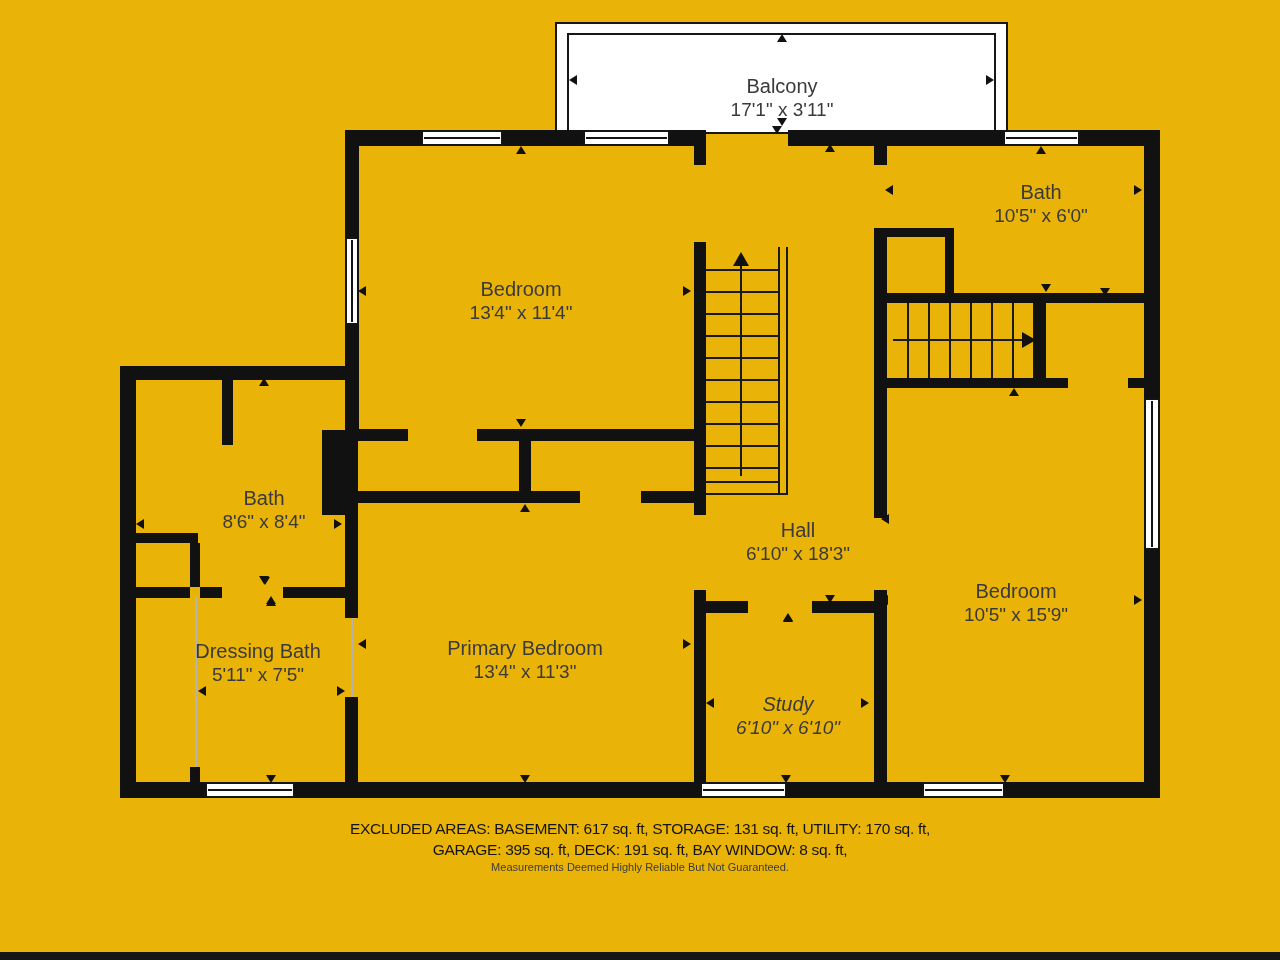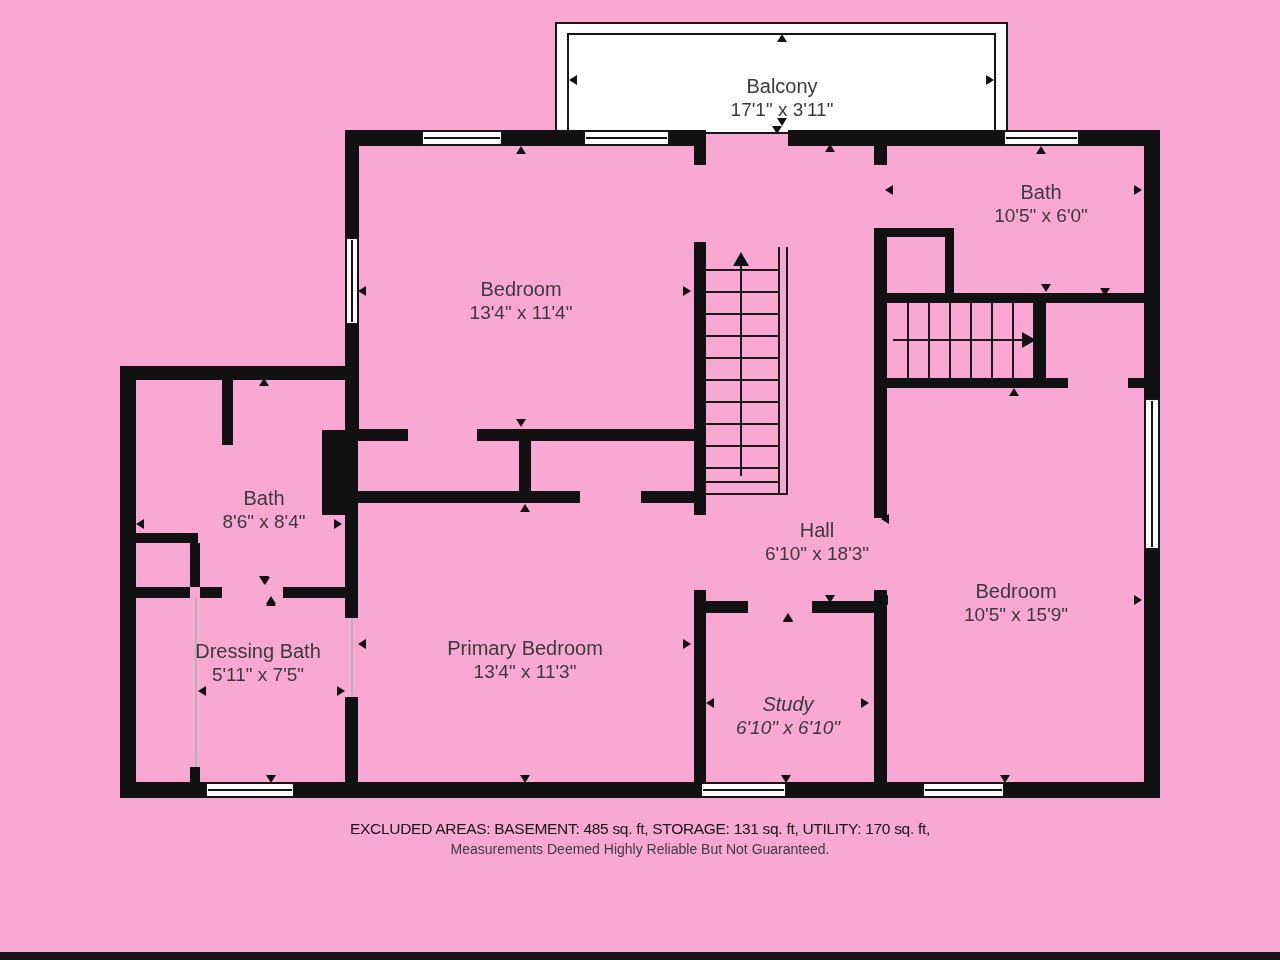--- a/index.html
+++ b/index.html
@@ -1,16 +1,16 @@
 <!DOCTYPE html>
 <html><head>
 <meta charset="utf-8">
 <style>
   html,body{margin:0;padding:0;background:#fff;}
-  #canvas{position:relative;width:1280px;height:960px;background:#f9a8d4;overflow:hidden;
+  #canvas{position:relative;width:1280px;height:960px;background:#eab308;overflow:hidden;
           font-family:"Liberation Sans","DejaVu Sans",sans-serif;}
   .w{position:absolute;background:#111;z-index:2;}
   .lt{position:absolute;background:#b4b4b4;z-index:1;}
   .balc{position:absolute;border:2px solid #161616;background:#fff;z-index:0;box-sizing:border-box;}
   .win{position:absolute;background:#fff;border:2px solid #141414;box-sizing:border-box;z-index:3;}
   .win::after{content:"";position:absolute;left:1px;right:1px;top:50%;height:1.5px;margin-top:-1px;background:#141414;}
   .winv{position:absolute;background:#fff;border:2px solid #141414;box-sizing:border-box;z-index:3;}
   .winv::after{content:"";position:absolute;top:1px;bottom:1px;left:50%;width:1.5px;margin-left:-1px;background:#141414;}
   .stairs-v{position:absolute;z-index:1;background:repeating-linear-gradient(180deg,transparent 0 20px,#1a1a1a 20px 22px);}
   .stairs-h{position:absolute;z-index:1;background:repeating-linear-gradient(90deg,transparent 0 19px,#1a1a1a 19px 21px);}
@@ -20,21 +20,21 @@
   .tri-down{border-left:5px solid transparent;border-right:5px solid transparent;border-top:8px solid #111;}
   .tri-left{border-top:5px solid transparent;border-bottom:5px solid transparent;border-right:8px solid #111;}
   .tri-right{border-top:5px solid transparent;border-bottom:5px solid transparent;border-left:8px solid #111;}
   .room-label{position:absolute;transform:translate(-50%,-50%);text-align:center;z-index:5;
               color:#3a3a3a;white-space:nowrap;line-height:1.22;}
   .room-label .rname{font-size:20px;display:block;}
   .room-label .rdims{font-size:19px;display:block;}
   .summary{position:absolute;left:0;top:820px;width:1280px;text-align:center;color:#141414;z-index:5;}
   .summary .total{font-size:17px;font-weight:bold;margin-bottom:3px;letter-spacing:-0.2px;}
   .summary .sline-txt{font-size:15.5px;margin-bottom:2.5px;letter-spacing:-0.3px;}
-  .summary .disclaimer{font-size:14px;color:#3c3c3c;letter-spacing:0;}
+  .summary .disclaimer{font-size:11px;color:#3c3c3c;letter-spacing:0;}
   .bottombar{position:absolute;left:0;top:952px;width:1280px;height:8px;background:#161616;z-index:6;}
 </style>
 </head>
 <body>
 
 <div id="canvas">
 
   <div class="balc" style="left:555px;top:22px;width:453px;height:112px;"></div>
   <div class="balc" style="left:567px;top:33px;width:429px;height:101px;"></div>
 
@@ -145,21 +145,21 @@
       <div class="tri tri-left" style="left: 885px; top: 185px;"></div>
       <div class="tri tri-right" style="left: 1134px; top: 185px;"></div>
       <div class="room-label" style="left: 264px; top: 510px;">
         <span class="rname">Bath</span>
         <span class="rdims">8'6" x 8'4"</span>
       </div>
       <div class="tri tri-up" style="left: 259px; top: 378px;"></div>
       <div class="tri tri-down" style="left: 259px; top: 576px;"></div>
       <div class="tri tri-left" style="left: 136px; top: 519px;"></div>
       <div class="tri tri-right" style="left: 334px; top: 519px;"></div>
-      <div class="room-label" style="left: 817px; top: 542px;">
+      <div class="room-label" style="left: 798px; top: 542px;">
         <span class="rname">Hall</span>
         <span class="rdims">6'10" x 18'3"</span>
       </div>
       <div class="tri tri-down" style="left: 825px; top: 595px;"></div>
       <div class="room-label" style="left: 258px; top: 663px;">
         <span class="rname">Dressing Bath</span>
         <span class="rdims">5'11" x 7'5"</span>
       </div>
       <div class="tri tri-up" style="left: 266px; top: 598px;"></div>
       <div class="tri tri-down" style="left: 266px; top: 775px;"></div>
@@ -193,18 +193,19 @@
       <div class="tri tri-up" style="left: 825px; top: 144px;"></div>
       <div class="tri tri-down" style="left: 260px; top: 577px;"></div>
       <div class="tri tri-up" style="left: 266px; top: 596px;"></div>
       <div class="tri tri-up" style="left: 783px; top: 613px;"></div>
       <div class="tri tri-left" style="left: 881px; top: 514px;"></div>
       <div class="tri tri-down" style="left: 1100px; top: 288px;"></div>
       <div class="tri tri-left" style="left: 695px; top: 494px;"></div>
     </div>
 
   <div class="summary">
-    <div class="sline-txt">EXCLUDED AREAS: BASEMENT: 485 sq. ft, STORAGE: 131 sq. ft, UTILITY: 170 sq. ft,</div>
+    <div class="sline-txt">EXCLUDED AREAS: BASEMENT: 617 sq. ft, STORAGE: 131 sq. ft, UTILITY: 170 sq. ft,</div>
+    <div class="sline-txt">GARAGE: 395 sq. ft, DECK: 191 sq. ft, BAY WINDOW: 8 sq. ft,</div>
     <div class="disclaimer">Measurements Deemed Highly Reliable But Not Guaranteed.</div>
   </div>
 
   <div class="bottombar"></div>
 </div>
 
 </body></html>

